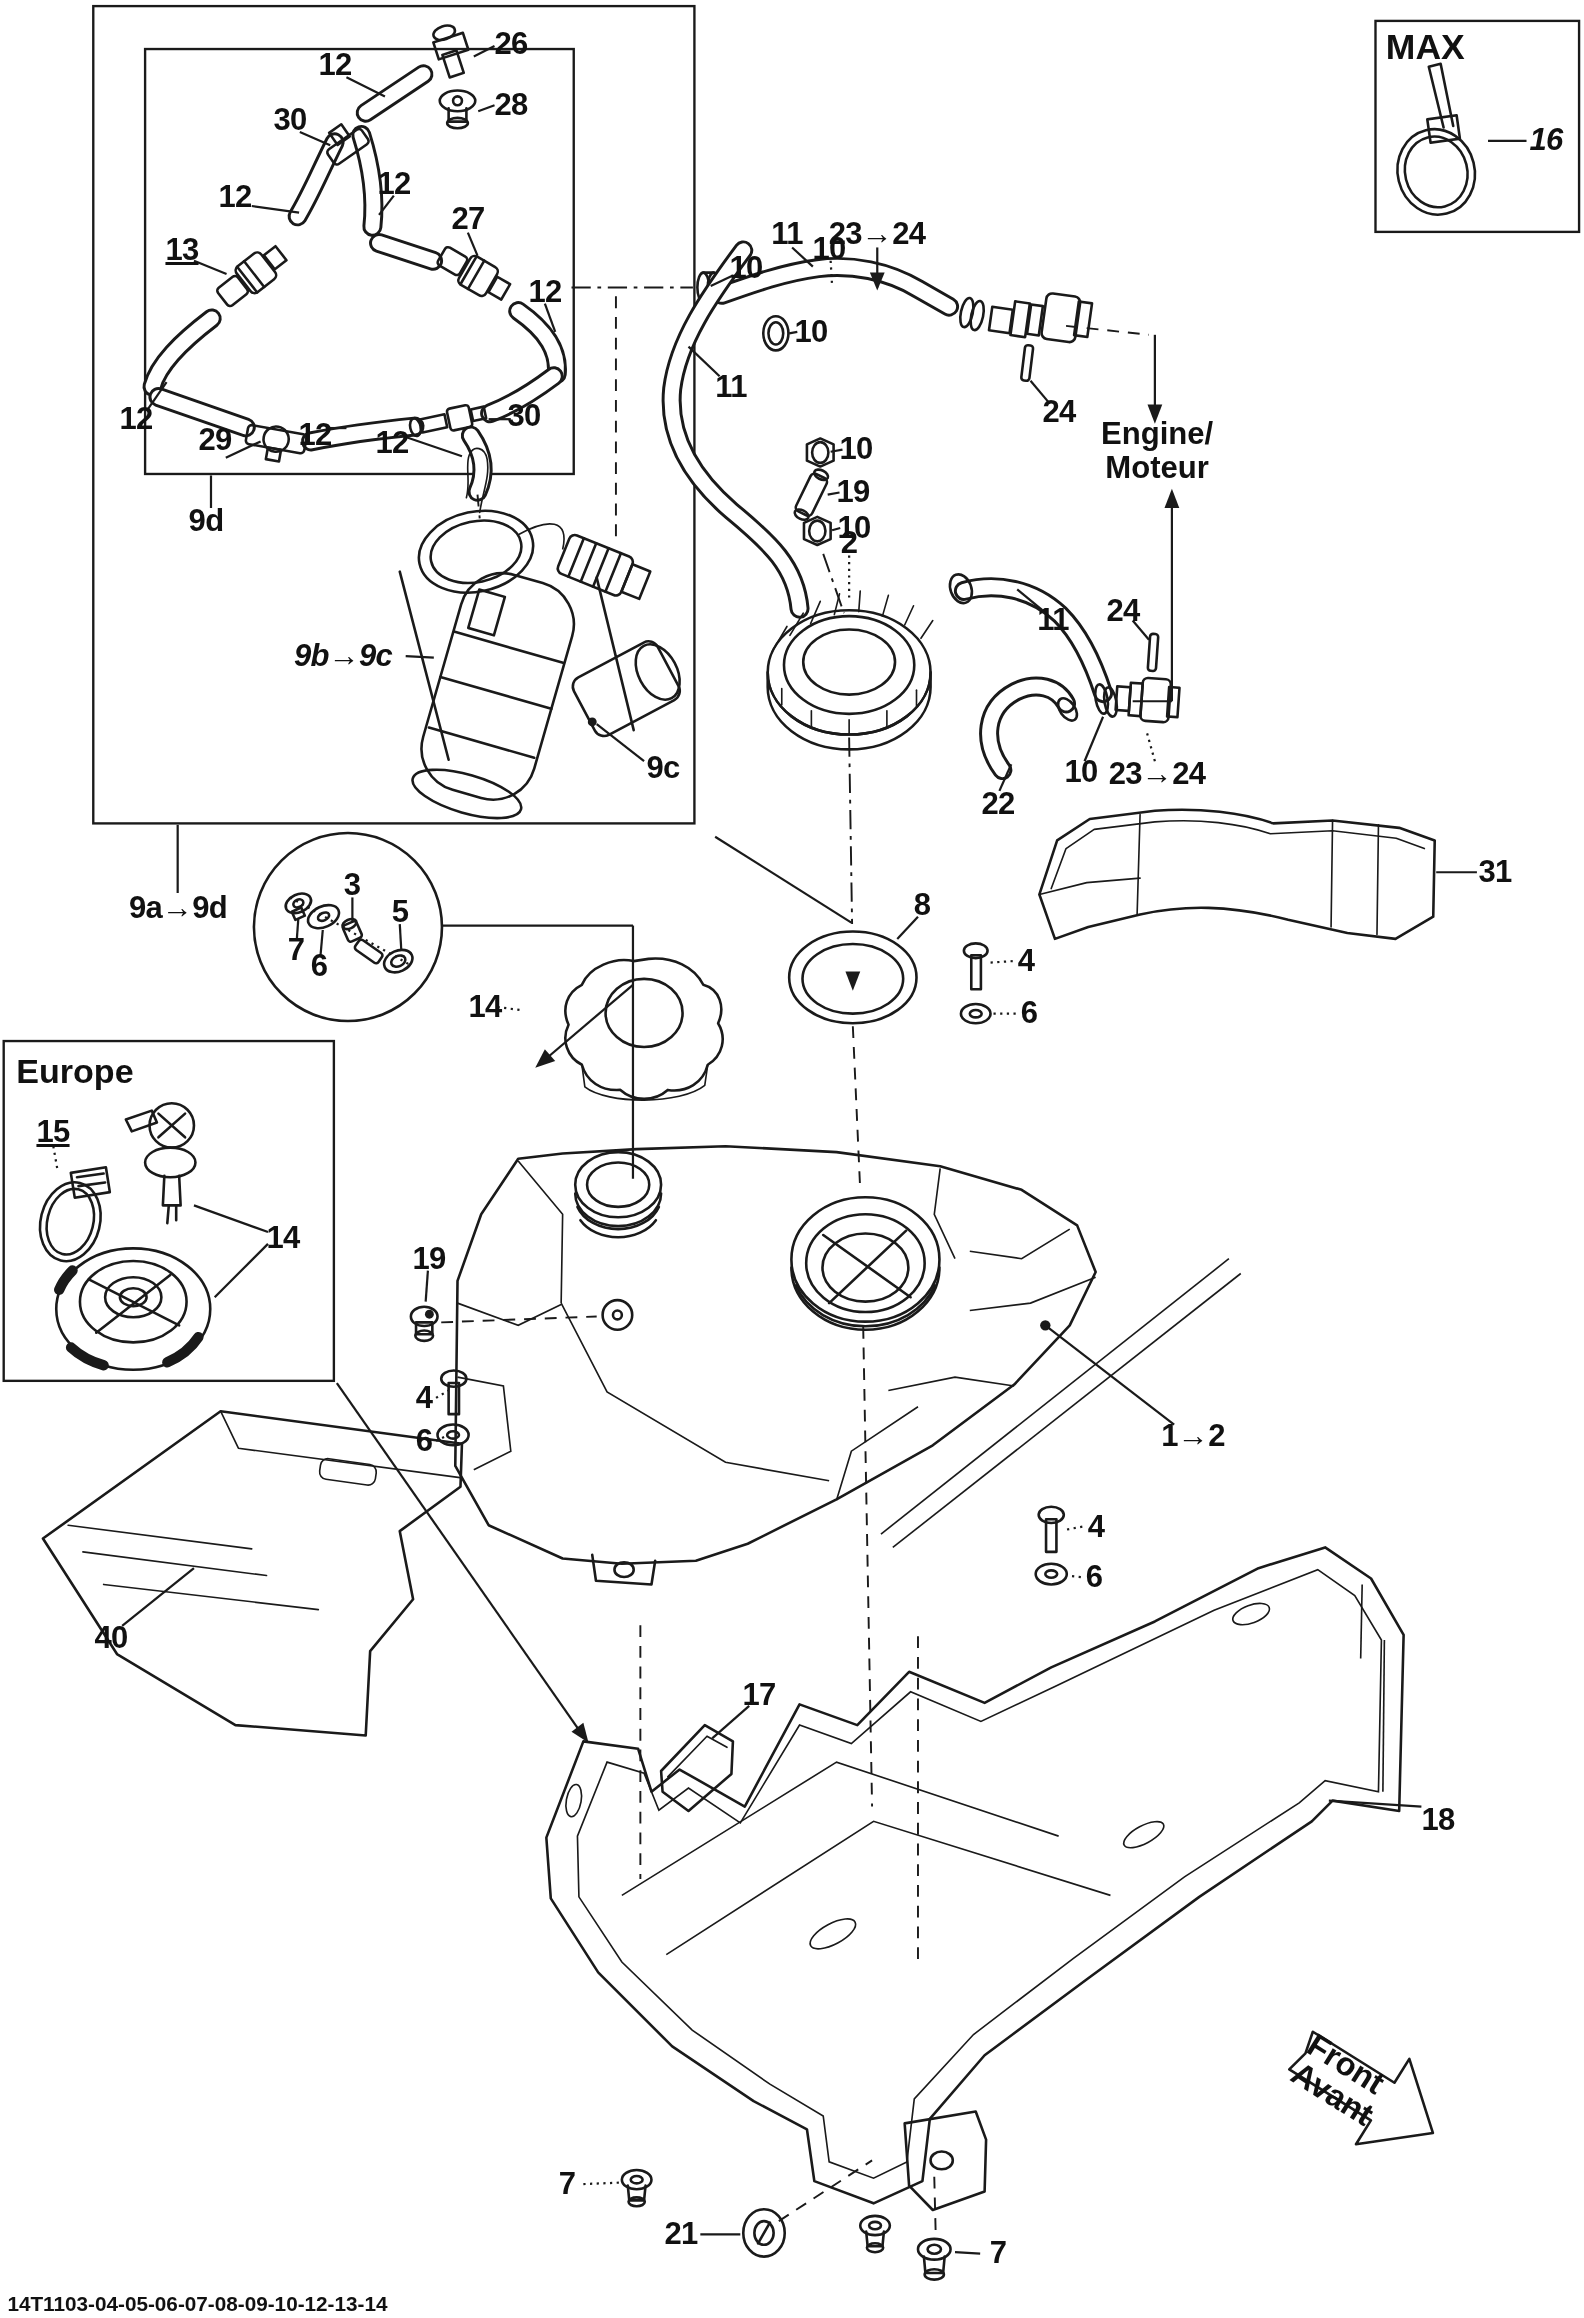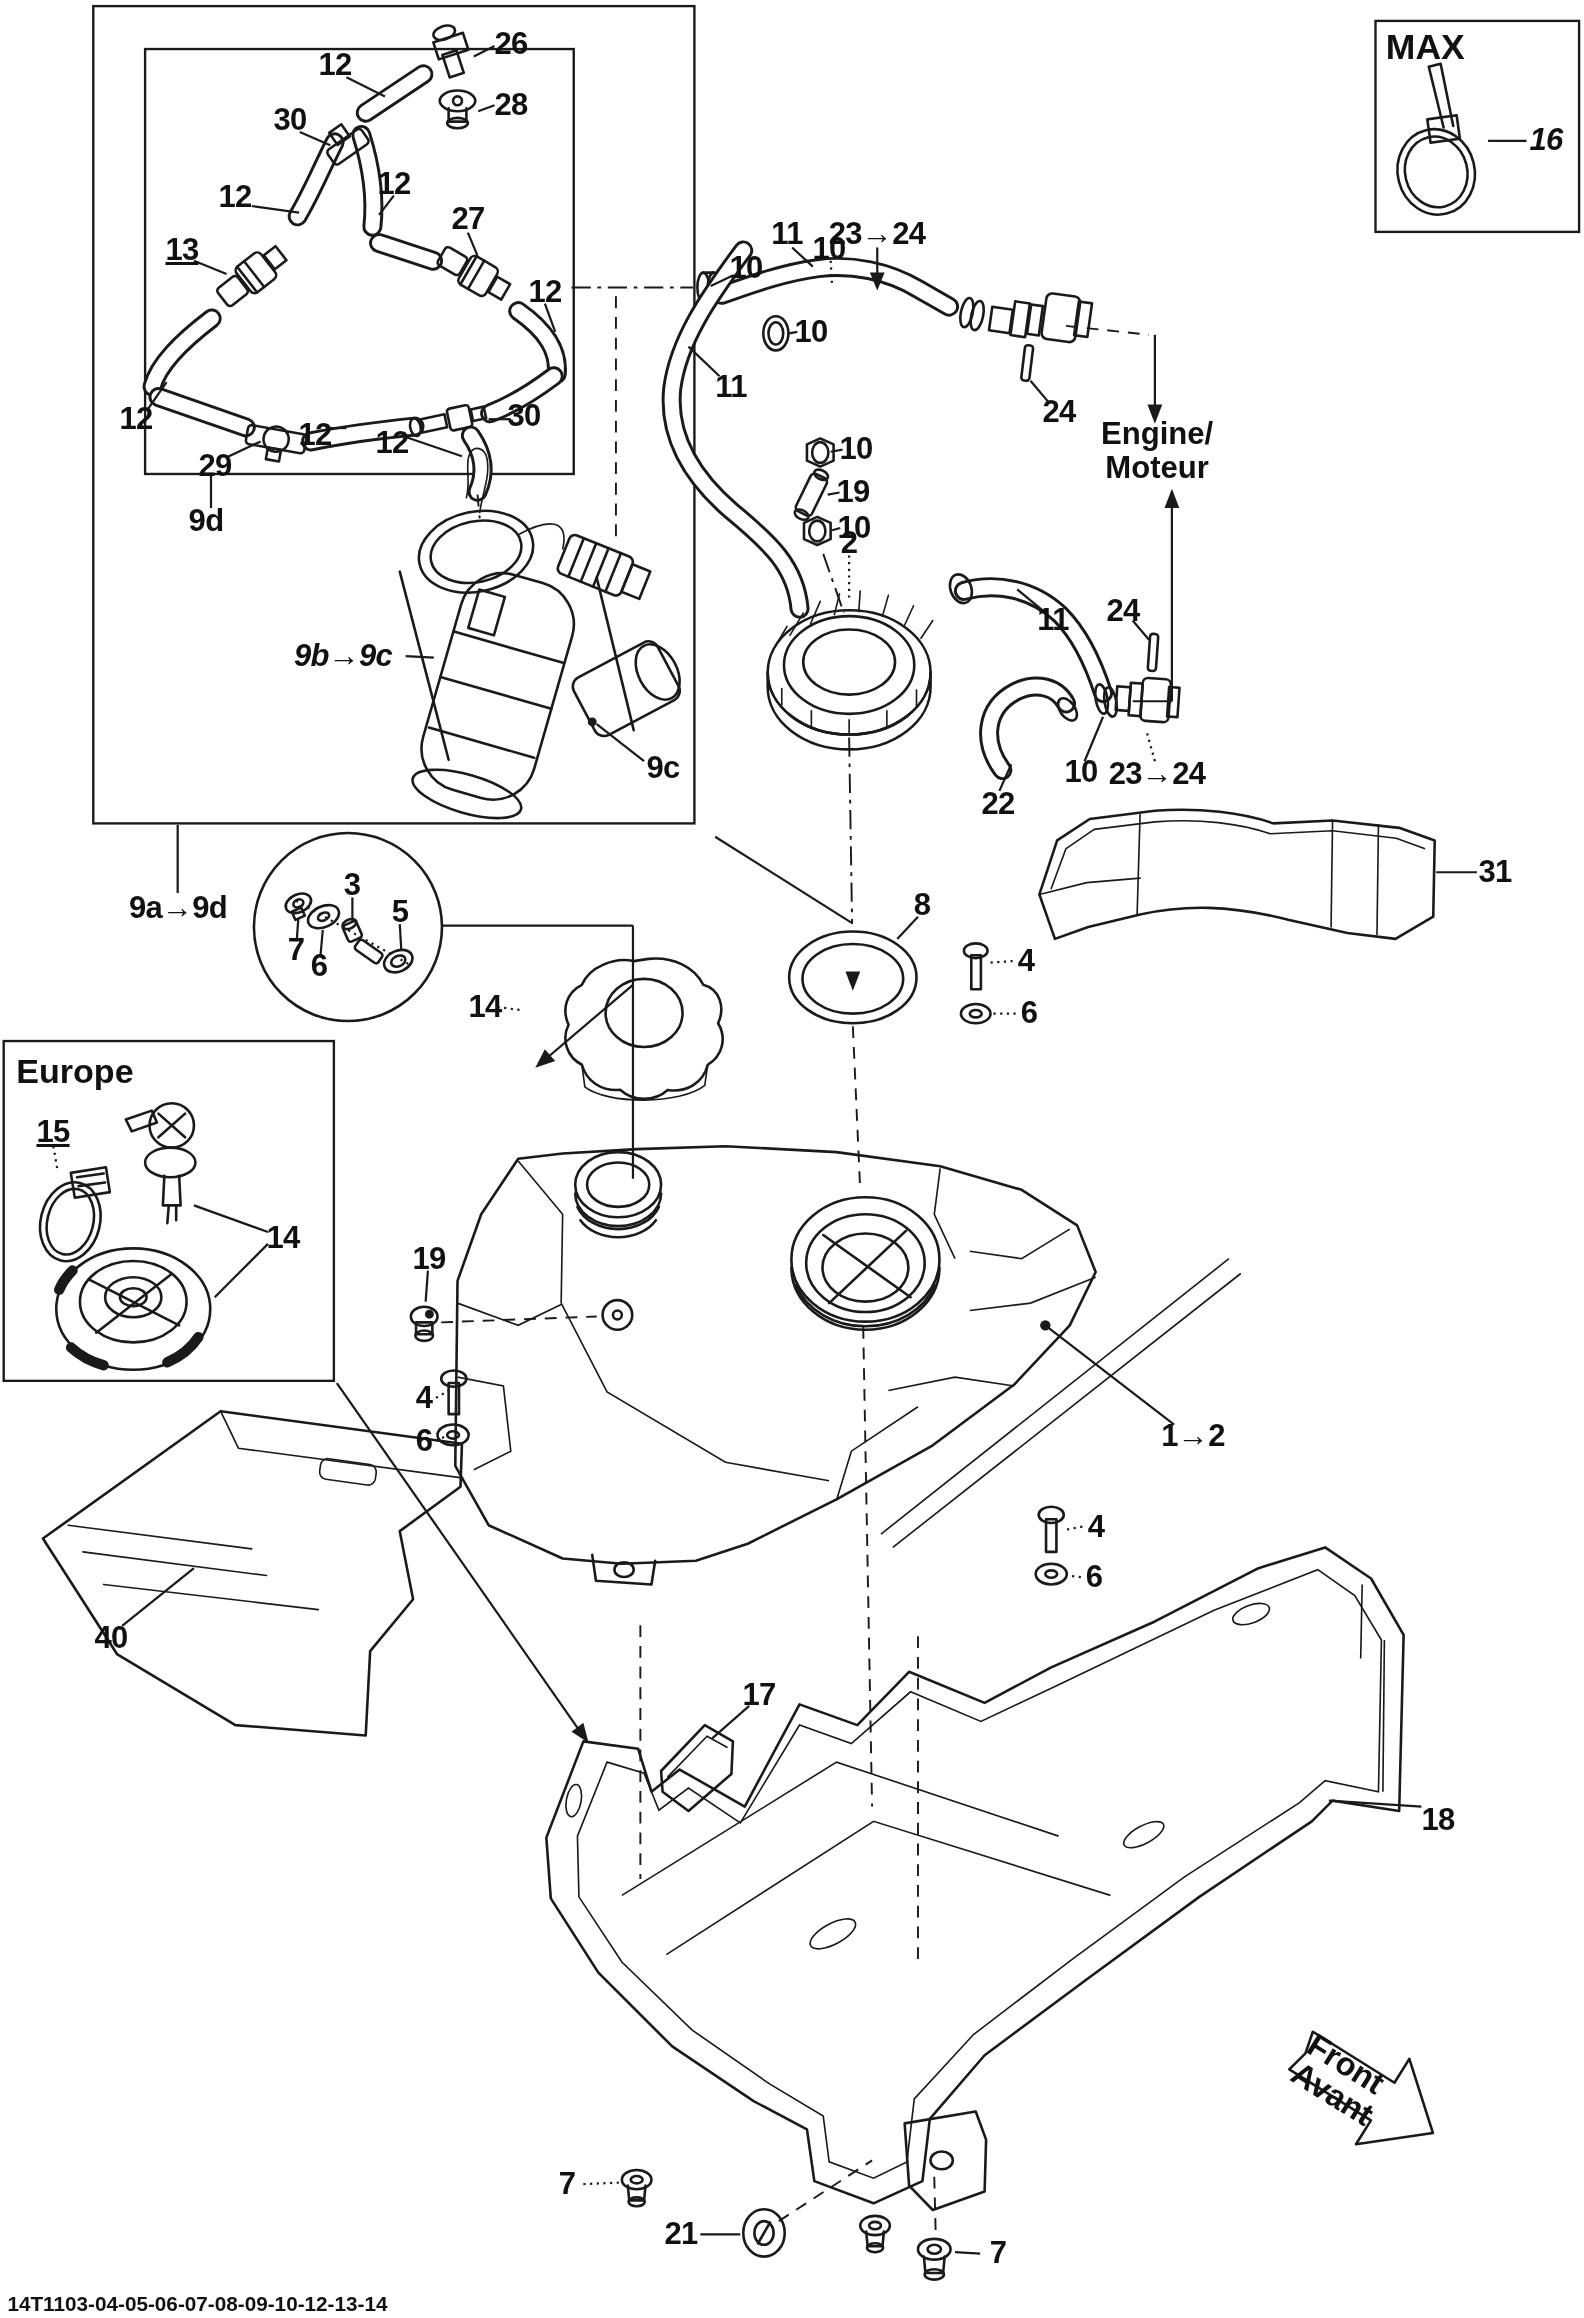--- a/index.html
+++ b/index.html
@@ -537,21 +537,21 @@
       <div class="callout" style="left: 335px; top: 65px;">12</div>
       <div class="callout" style="left: 511px; top: 44px;">26</div>
       <div class="callout" style="left: 511px; top: 105px;">28</div>
       <div class="callout" style="left: 290px; top: 120px;">30</div>
       <div class="callout" style="left: 235px; top: 197px;">12</div>
       <div class="callout" style="left: 394px; top: 184px;">12</div>
       <div class="callout" style="left: 182px; top: 250px; text-decoration: underline;">13</div>
       <div class="callout" style="left: 468px; top: 219px; text-align: right;">27</div>
       <div class="callout" style="left: 545px; top: 292px;">12</div>
       <div class="callout" style="left: 136px; top: 419px;">12</div>
-      <div class="callout" style="left: 215px; top: 466px; text-align: right;">29</div>
+      <div class="callout" style="left: 215px; top: 440px; text-align: right;">29</div>
       <div class="callout" style="left: 315px; top: 435px;">12</div>
       <div class="callout" style="left: 392px; top: 443px;">12</div>
       <div class="callout" style="left: 524px; top: 416px;">30</div>
       <div class="callout" style="left: 206px; top: 521px;">9d</div>
       <div class="callout" style="left: 343px; top: 656px; font-style: italic;">9b→9c</div>
       <div class="callout" style="left: 663px; top: 768px;">9c</div>
       <div class="callout" style="left: 178px; top: 908px;">9a→9d</div>
       <div class="callout" style="left: 1546px; top: 140px; font-style: italic;">16</div>
       <div class="callout" style="left: 746px; top: 268px;">10</div>
       <div class="callout" style="left: 787px; top: 234px;">11</div>

